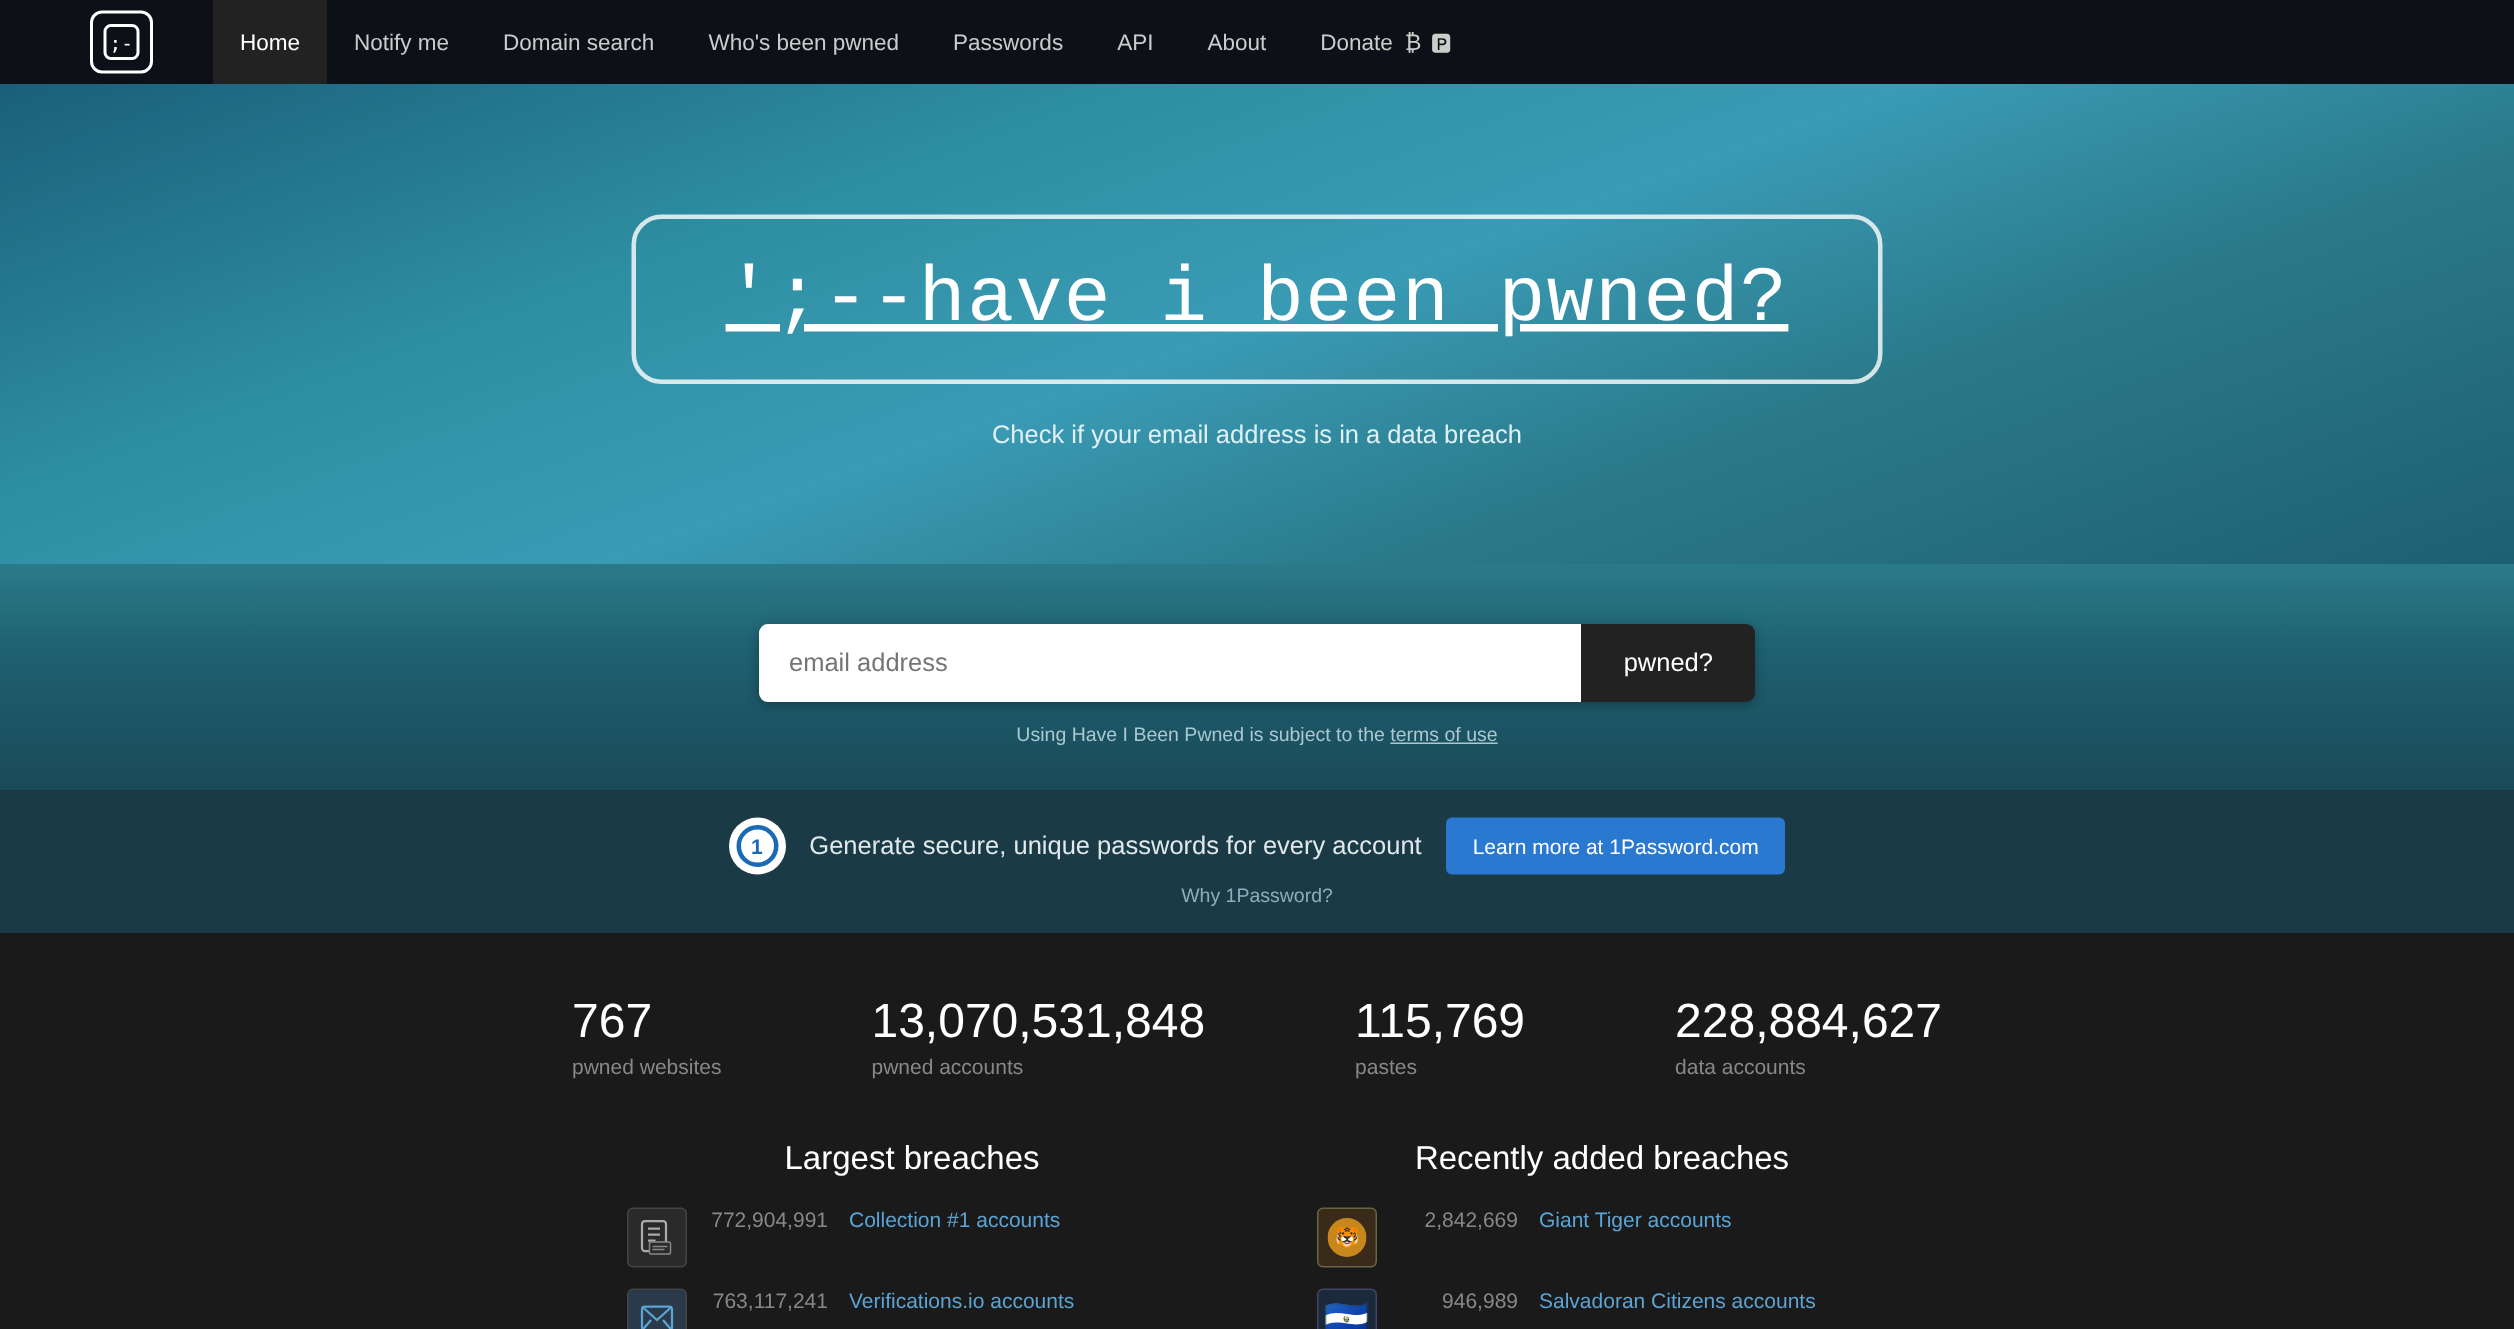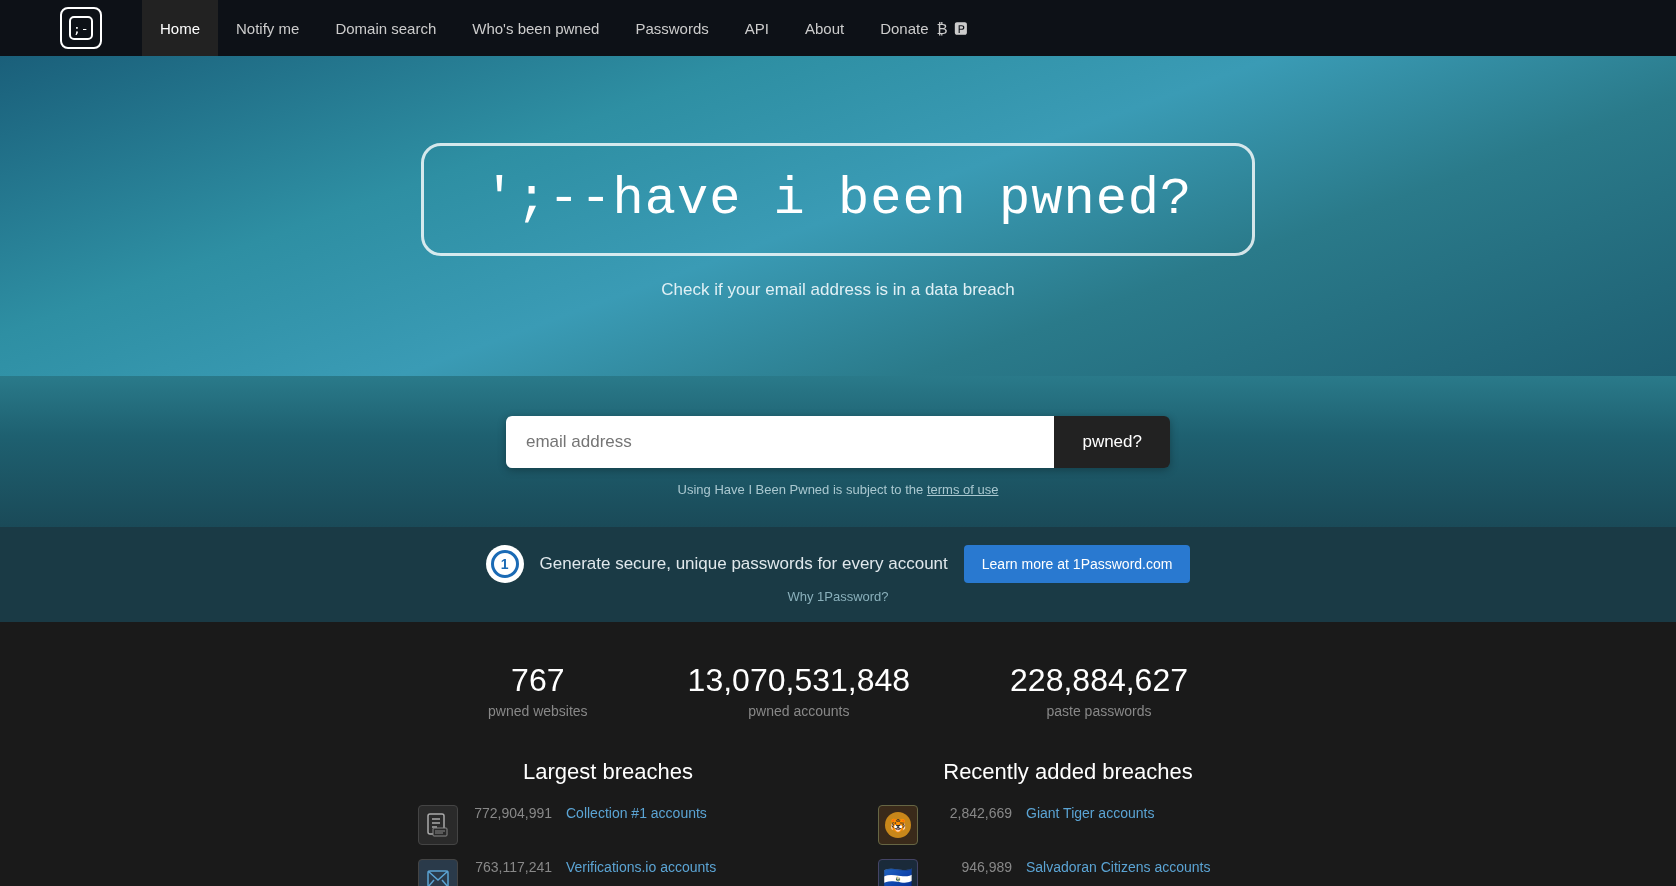--- a/index.html
+++ b/index.html
@@ -50,20 +50,21 @@
       text-align: center;
       min-height: 320px;
       display: flex; flex-direction: column; align-items: center; justify-content: center;
     }
     .hero-title-box {
       border: 3px solid rgba(255,255,255,0.8);
       border-radius: 20px;
       padding: 24px 60px;
       margin-bottom: 24px;
       display: inline-block;
+      text-decoration: underline;
     }
     .hero-title {
       font-size: 52px;
       font-weight: 300;
       color: #fff;
       font-family: 'Courier New', monospace;
       letter-spacing: 1px;
     }
     .hero-subtitle {
       font-size: 17px;
@@ -158,21 +159,21 @@
       cursor: pointer;
       text-decoration: none;
     }
 
     
     .stats-section {
       background: #1a1a1a;
       padding: 40px 20px 30px;
       display: flex; justify-content: center; gap: 100px;
     }
-    .stat-item { text-align: center; }
+    .stat-item { text-align: left; }
     .stat-number { font-size: 32px; font-weight: 300; color: #fff; }
     .stat-label { font-size: 14px; color: #888; margin-top: 4px; }
 
     
     .breaches-section {
       background: #1a1a1a;
       padding: 10px 20px 40px;
       display: flex; justify-content: center; gap: 80px;
     }
     .breach-col { width: 380px; }
@@ -257,22 +258,26 @@
 <section class="stats-section">
   <div class="stat-item">
     <div class="stat-number">767</div>
     <div class="stat-label">pwned websites</div>
   </div>
   <div class="stat-item">
     <div class="stat-number">13,070,531,848</div>
     <div class="stat-label">pwned accounts</div>
   </div>
   <div class="stat-item">
+    <div class="stat-number">115,769</div>
+    <div class="stat-label">pastes</div>
+  </div>
+  <div class="stat-item">
     <div class="stat-number">228,884,627</div>
-    <div class="stat-label">paste passwords</div>
+    <div class="stat-label">data accounts</div>
   </div>
 </section>
 
 <section class="breaches-section">
 
   <div class="breach-col">
     <h2 class="breach-col-title">Largest breaches</h2>
 
     <div class="breach-item">
       <div class="breach-icon icon-collection">

